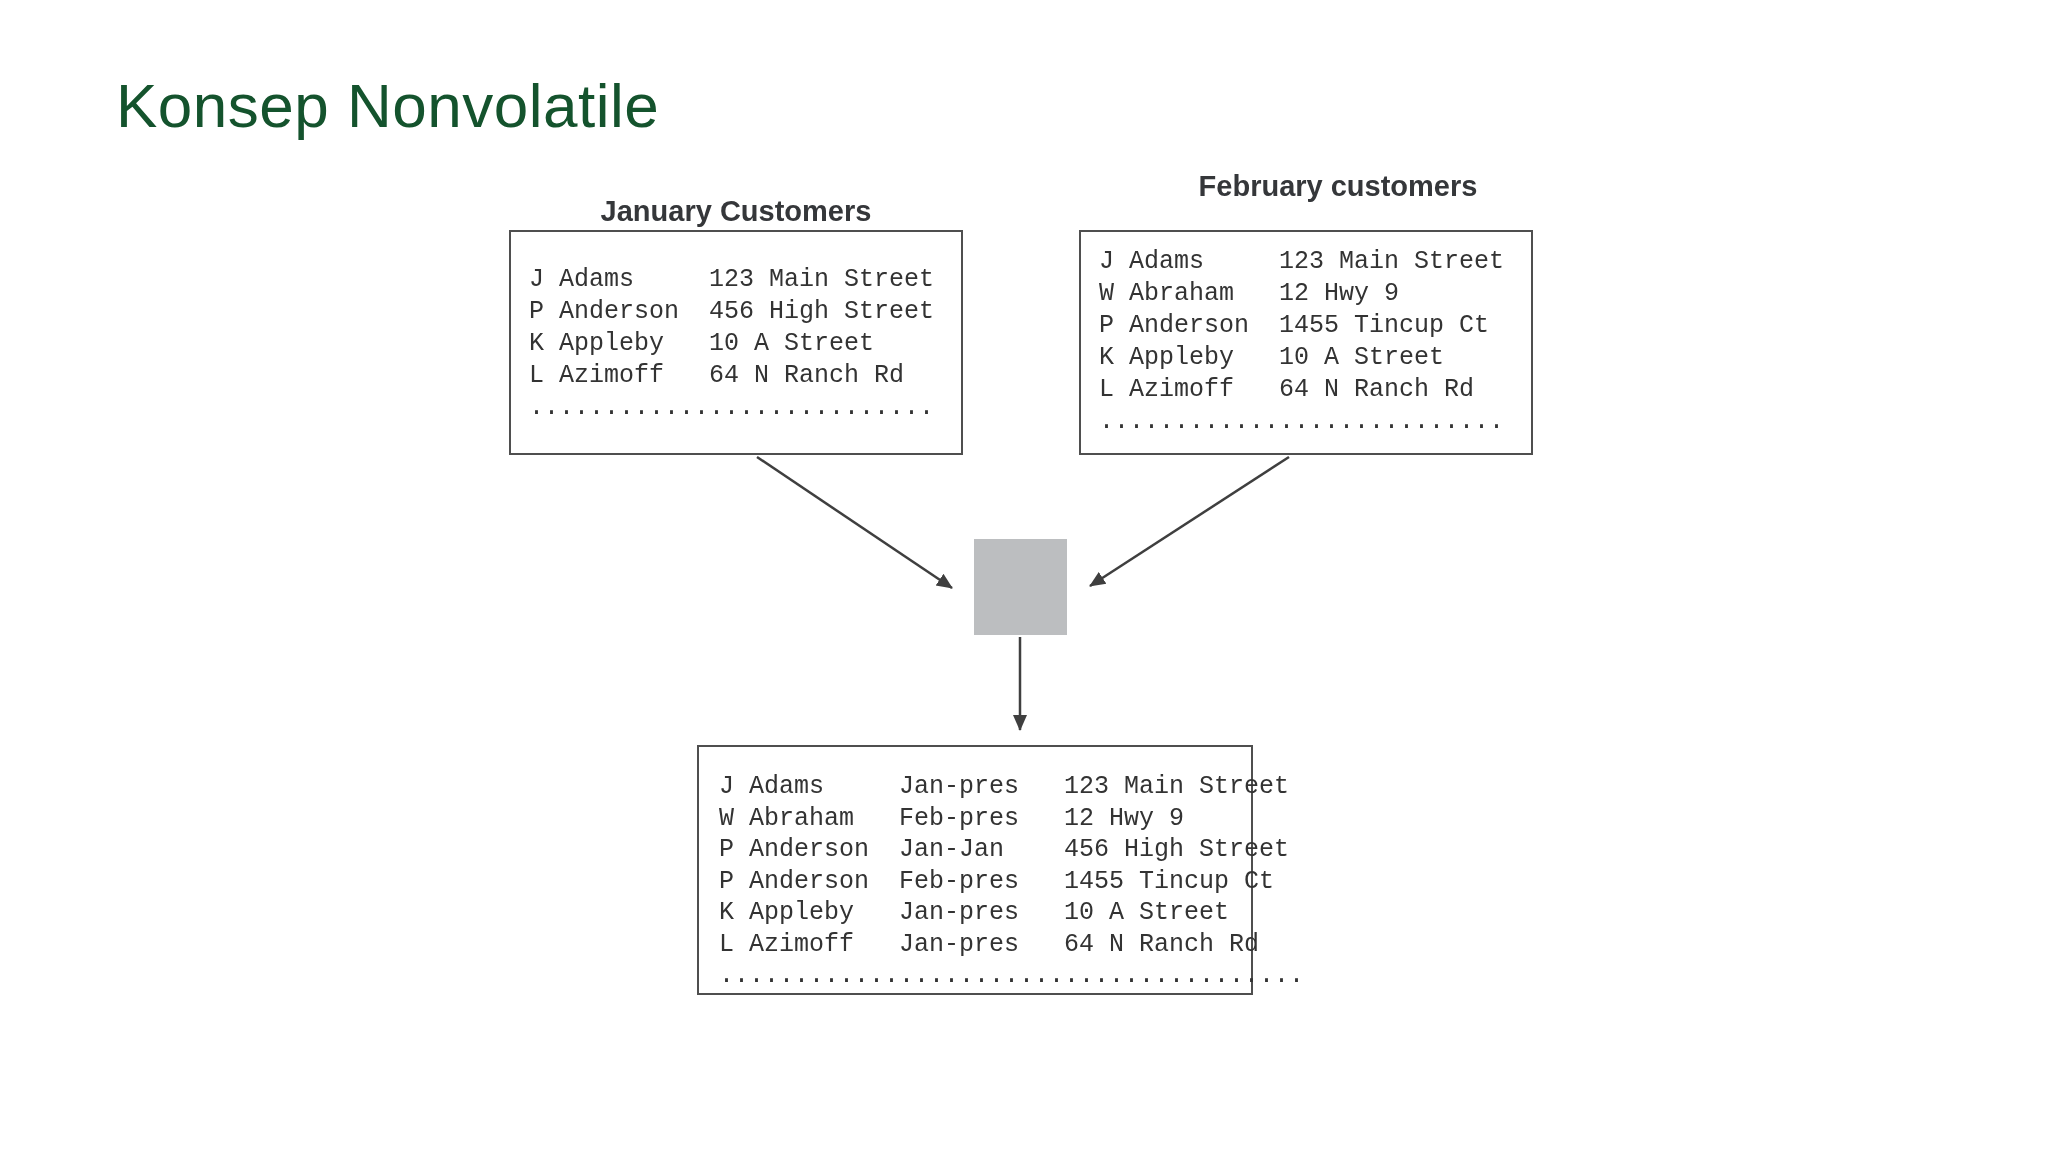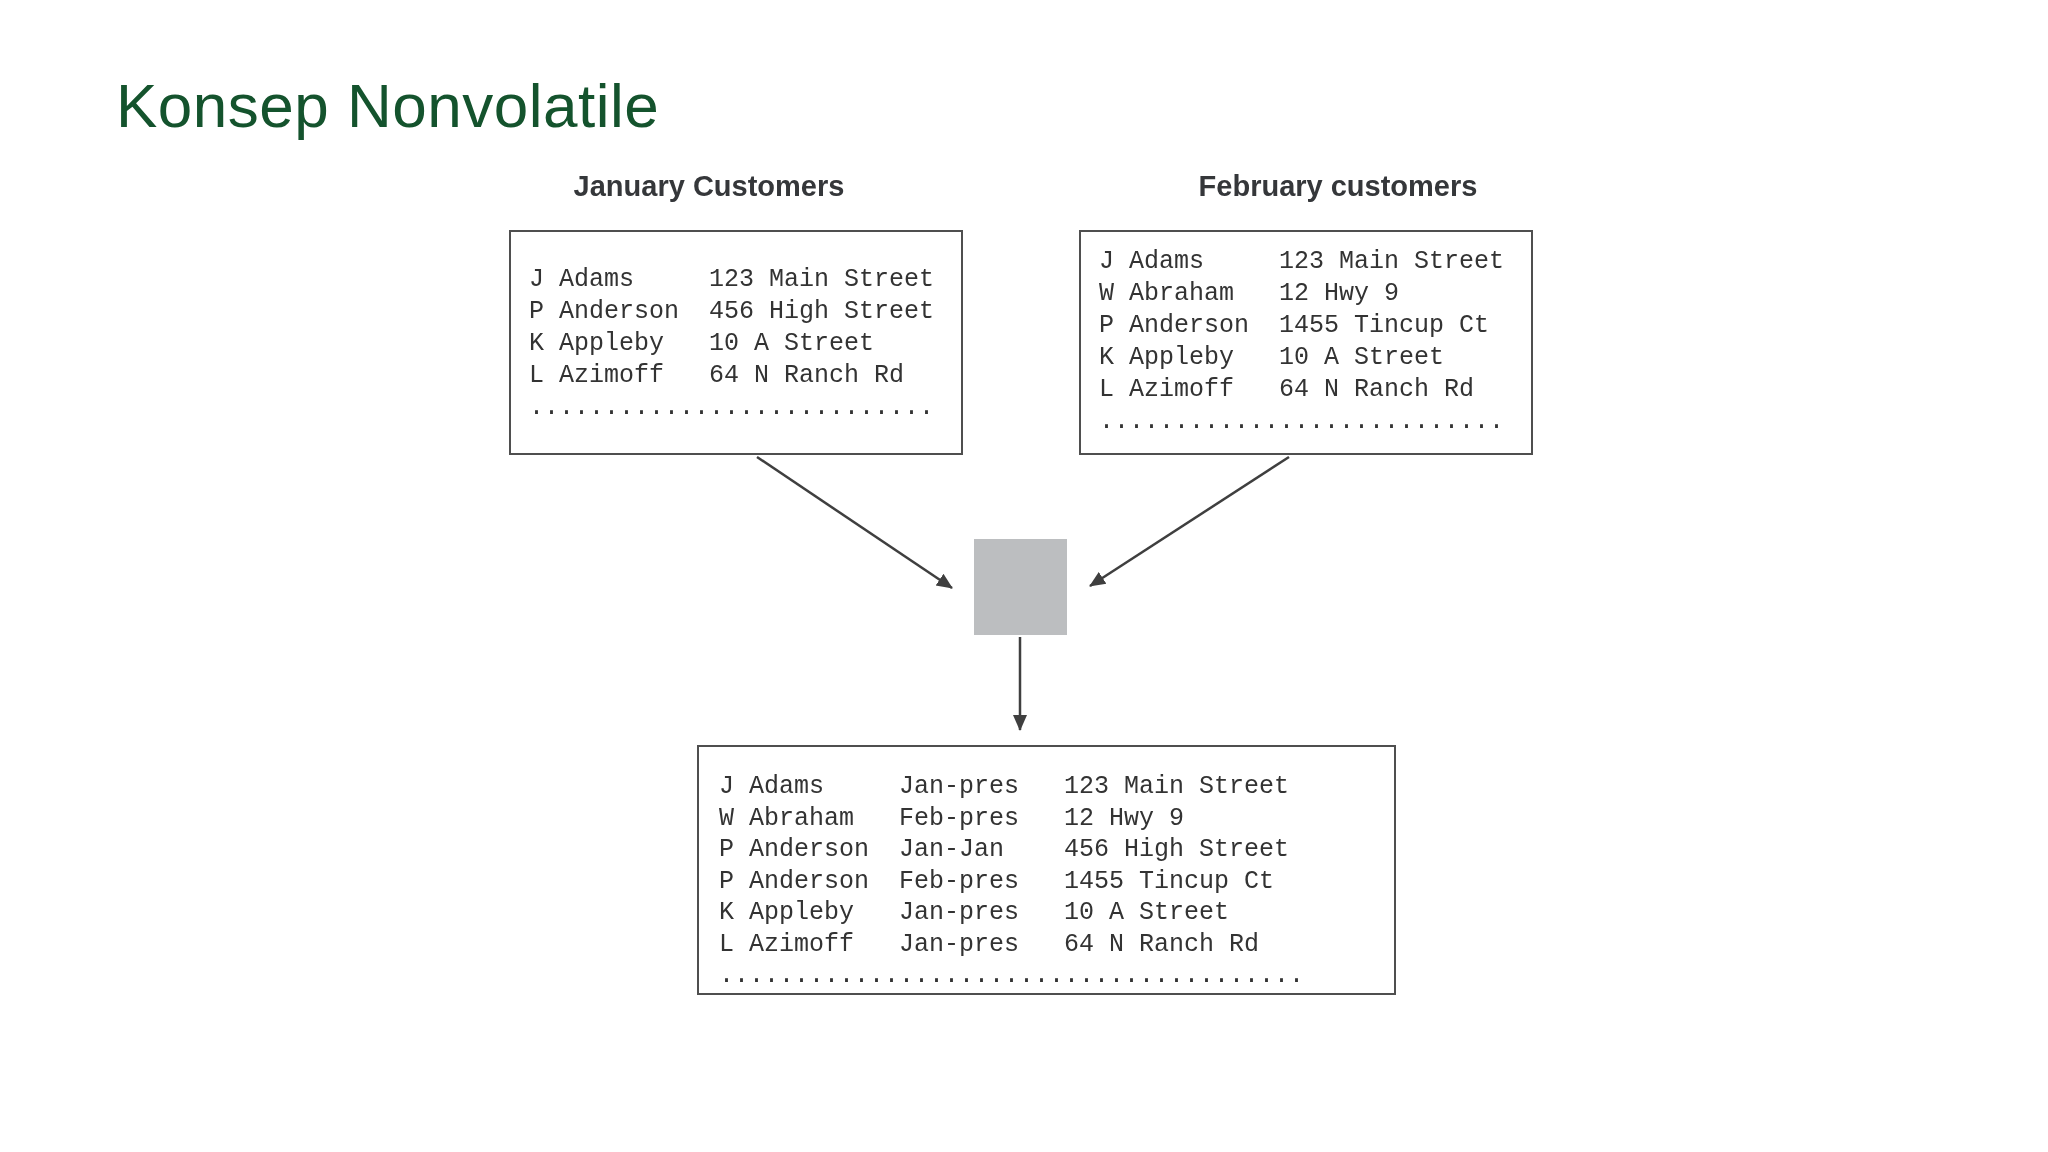--- a/index.html
+++ b/index.html
@@ -22,30 +22,30 @@
     position:absolute;left:102px;top:70px;
     font-size:62px;font-weight:300;letter-spacing:0.5px;
     color:#14532d;
     margin-left:14px;
   }
   .box-label{
     position:absolute;top:170px;width:454px;
     text-align:center;
     font-size:29px;font-weight:600;color:#35373a;
   }
-  .label-jan{left:482px;}
+  .label-jan{left:509px;margin-top:25px;}
   .label-feb{left:1111px;}
   .data-box{
     position:absolute;
     background:#ffffff;
     border:2px solid var(--box-border);
   }
   .box-jan{left:509px;top:230px;width:454px;height:225px;}
   .box-feb{left:1079px;top:230px;width:454px;height:225px;}
-  .box-merged{left:697px;top:745px;width:699px;height:250px;}
+  .box-merged{left:697px;top:745px;width:556px;height:250px;}
   .data-box pre{
     font-family:"Liberation Mono","DejaVu Sans Mono",monospace;
     font-size:25px;line-height:32px;
     color:var(--mono-ink);
     white-space:pre;
   }
   .box-jan pre{padding:32px 0 0 18px;}
   .box-feb pre{padding:14px 0 0 18px;}
   .box-merged pre{padding:24px 0 0 20px;line-height:31.5px;}
   .gray-square{

